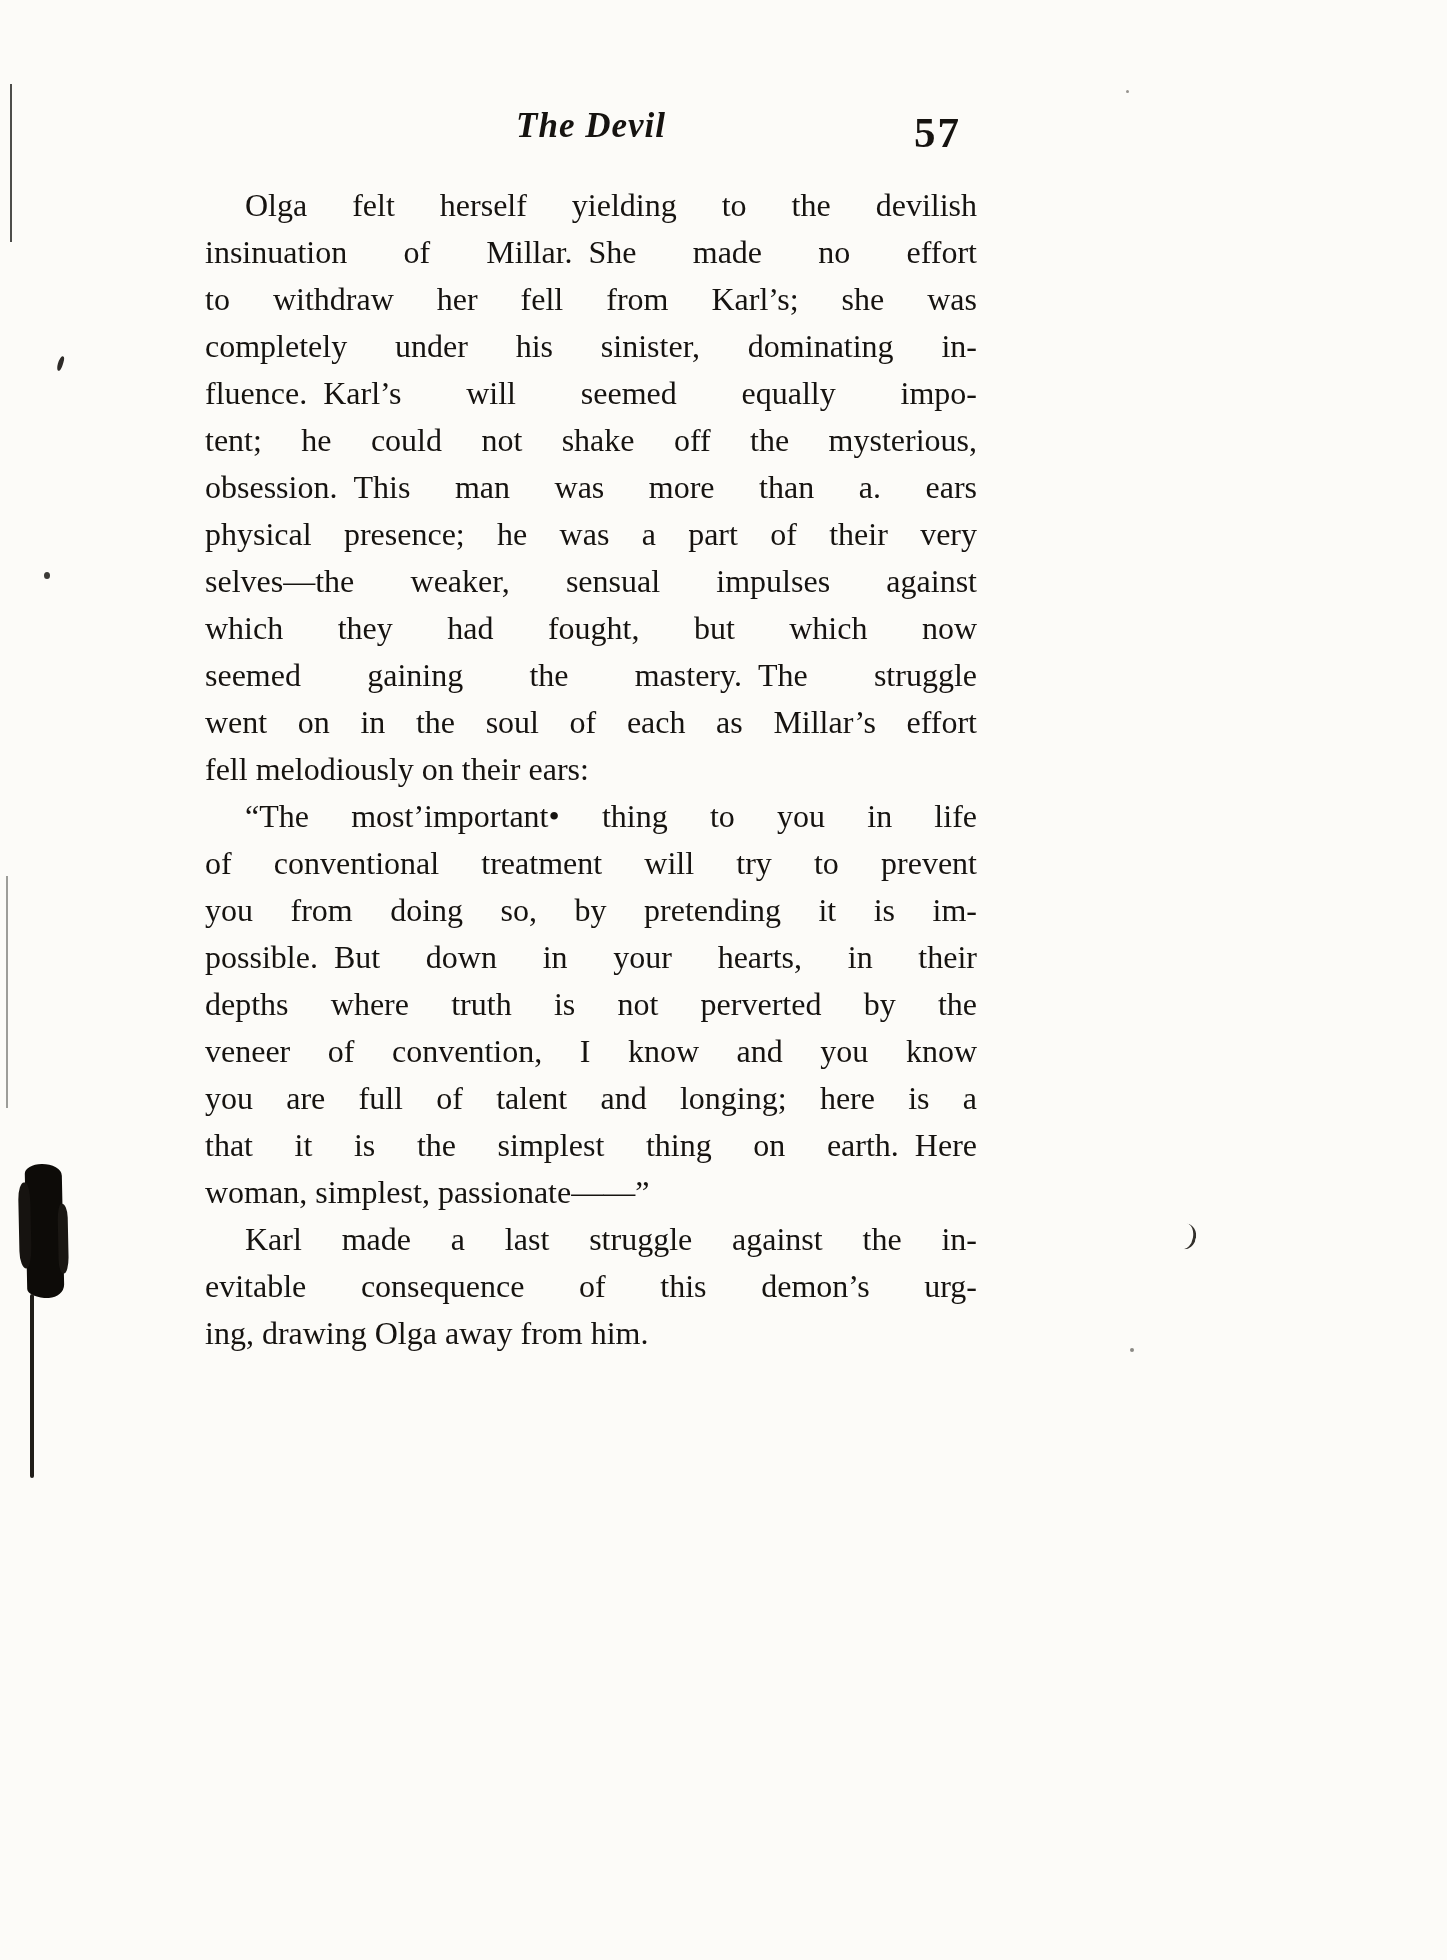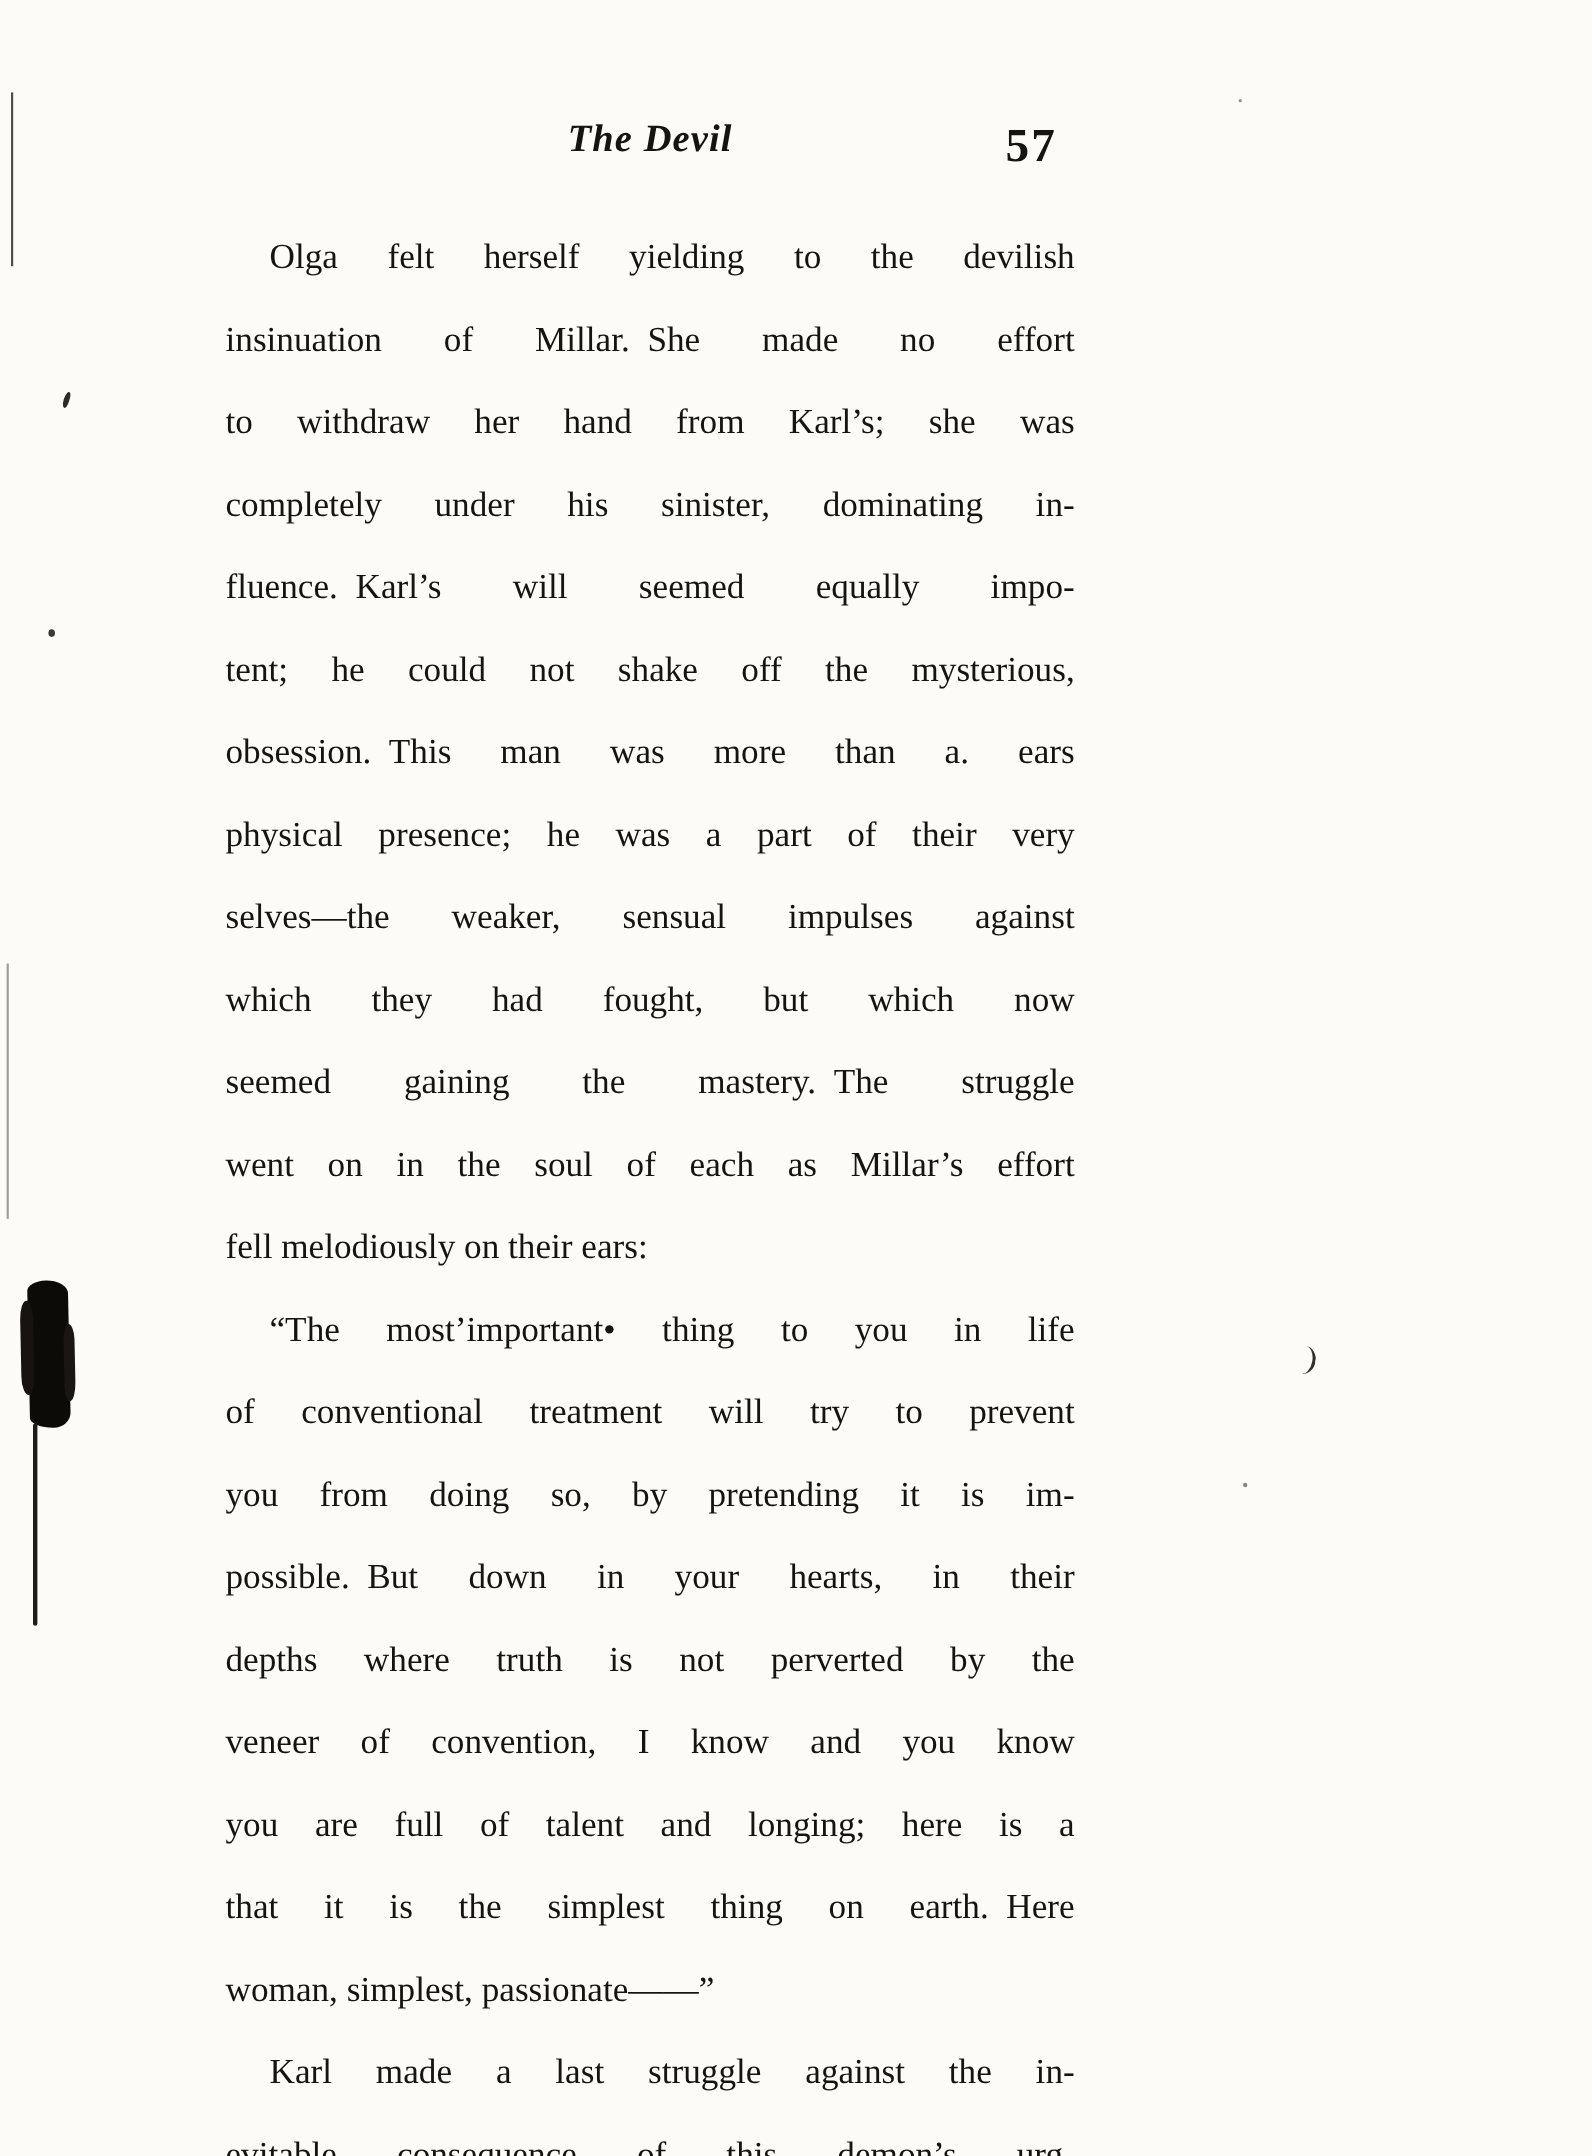--- a/index.html
+++ b/index.html
@@ -49,21 +49,20 @@
   }
   .body-text {
     font-size: 32px;
   }
   .line {
     line-height: 47px;
     height: 47px;
     text-align: justify;
     text-align-last: justify;
     white-space: nowrap;
-    margin-top: 28px;
   }
   .line.indent {
     text-indent: 40px;
   }
   .line.para-end {
     text-align-last: left;
     white-space: normal;
   }
 
   
@@ -157,21 +156,21 @@
   <div class="artifact speck-top-right"></div>
 
   <div class="text-block">
     <div class="header">
       <div class="title">The Devil</div>
       <div class="page-number">57</div>
     </div>
     <div class="body-text">
         <div class="line indent">Olga felt herself yielding to the devilish</div>
         <div class="line">insinuation of Millar. She made no effort</div>
-        <div class="line">to withdraw her hand from Karl’s; she was</div>
+        <div class="line">to withdraw her fell from Karl’s; she was</div>
         <div class="line">completely under his sinister, dominating in-</div>
         <div class="line">fluence. Karl’s will seemed equally impo-</div>
         <div class="line">tent; he could not shake off the mysterious,</div>
         <div class="line">obsession. This man was more than a. ears</div>
         <div class="line">physical presence; he was a part of their very</div>
         <div class="line">selves—the weaker, sensual impulses against</div>
         <div class="line">which they had fought, but which now</div>
         <div class="line">seemed gaining the mastery. The struggle</div>
         <div class="line">went on in the soul of each as Millar’s effort</div>
         <div class="line para-end">fell melodiously on their ears:</div>

